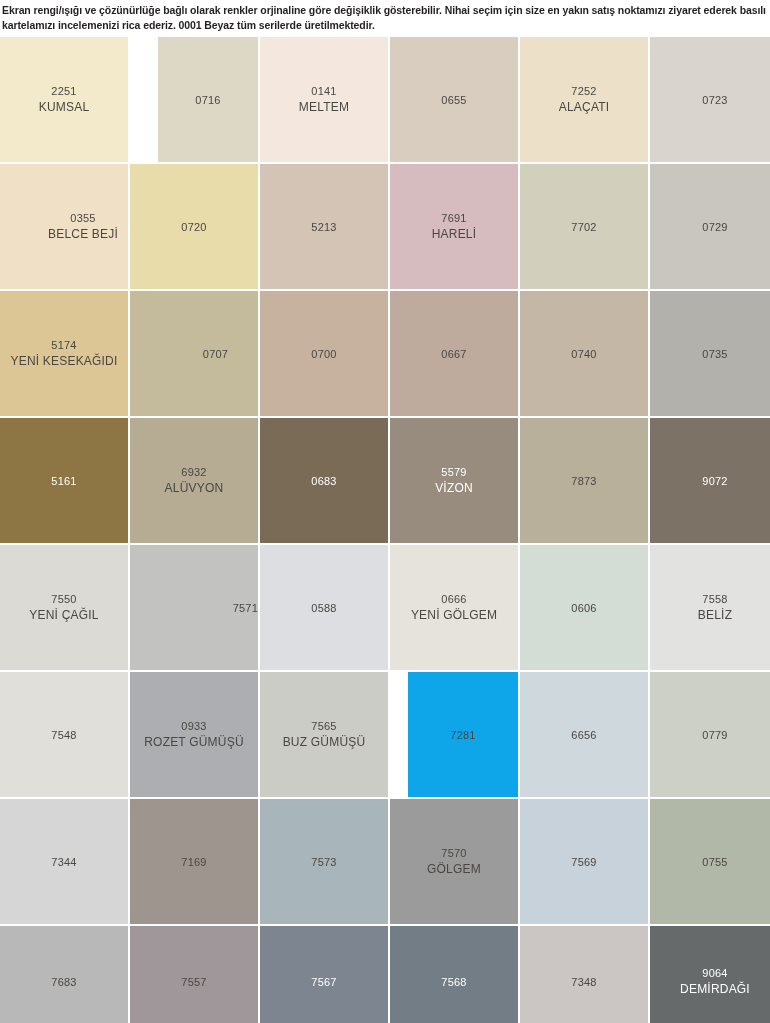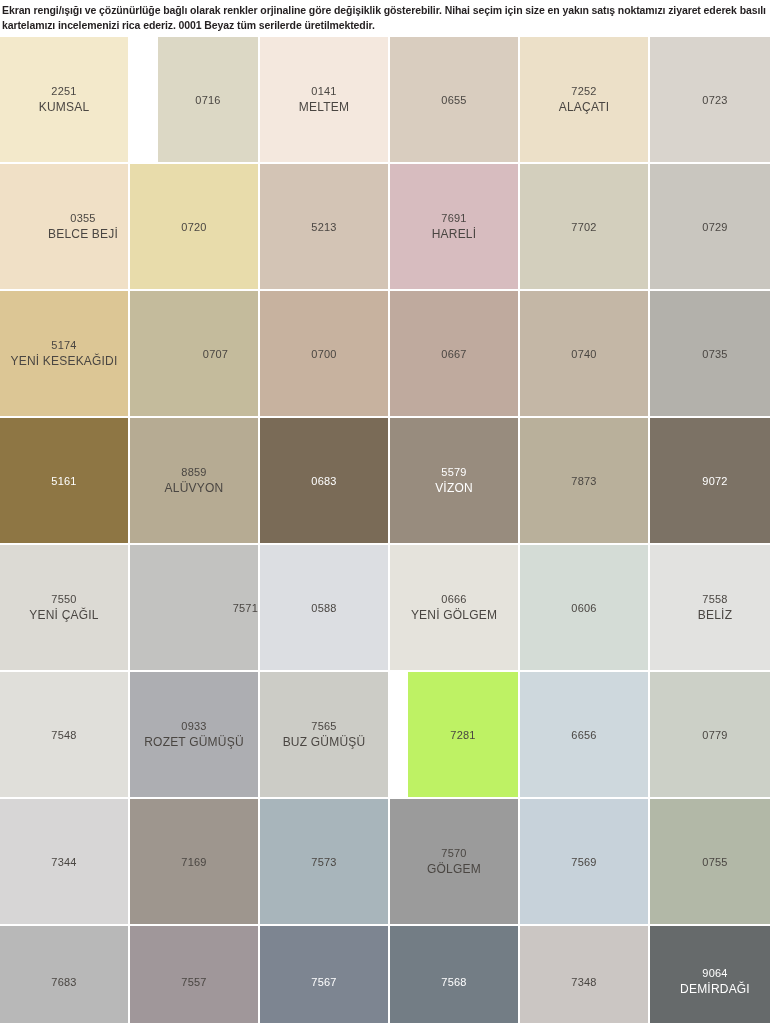--- a/index.html
+++ b/index.html
@@ -156,21 +156,21 @@
       <div class="swatch light" style="background: rgb(196, 183, 166);">
         <span class="code">0740</span>
       </div>
       <div class="swatch light col-last" style="background: rgb(179, 177, 171);">
         <span class="code">0735</span>
       </div>
       <div class="swatch dark" style="background: rgb(142, 118, 68);">
         <span class="code">5161</span>
       </div>
       <div class="swatch light" style="background: rgb(182, 171, 147);">
-        <span class="code">8859</span>
+        <span class="code">6932</span>
         <span class="name">ALÜVYON</span>
       </div>
       <div class="swatch dark" style="background: rgb(122, 107, 87);">
         <span class="code">0683</span>
       </div>
       <div class="swatch dark" style="background: rgb(152, 140, 126);">
         <span class="code">5579</span>
         <span class="name">VİZON</span>
       </div>
       <div class="swatch light" style="background: rgb(185, 176, 155);">
@@ -204,21 +204,21 @@
         <span class="code">7548</span>
       </div>
       <div class="swatch light" style="background: rgb(173, 174, 178);">
         <span class="code">0933</span>
         <span class="name">ROZET GÜMÜŞÜ</span>
       </div>
       <div class="swatch light" style="background: rgb(204, 204, 198);">
         <span class="code">7565</span>
         <span class="name">BUZ GÜMÜŞÜ</span>
       </div>
-      <div class="swatch light" style="background: #bef264; margin-left: 18px;">
+      <div class="swatch light" style="background: #0ea5e9; margin-left: 18px;">
         <span class="code">7281</span>
       </div>
       <div class="swatch light" style="background: rgb(206, 216, 221);">
         <span class="code">6656</span>
       </div>
       <div class="swatch light col-last" style="background: rgb(204, 208, 199);">
         <span class="code">0779</span>
       </div>
       <div class="swatch light" style="background: rgb(215, 214, 214);">
         <span class="code">7344</span>

